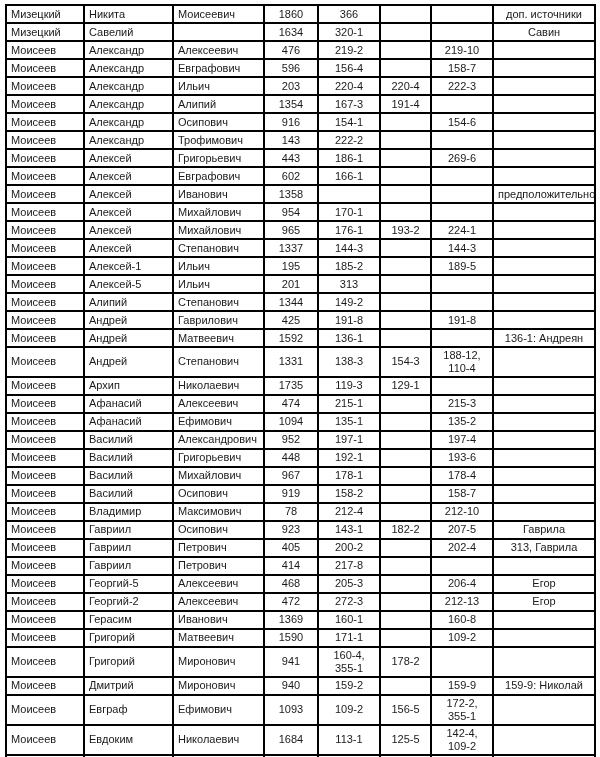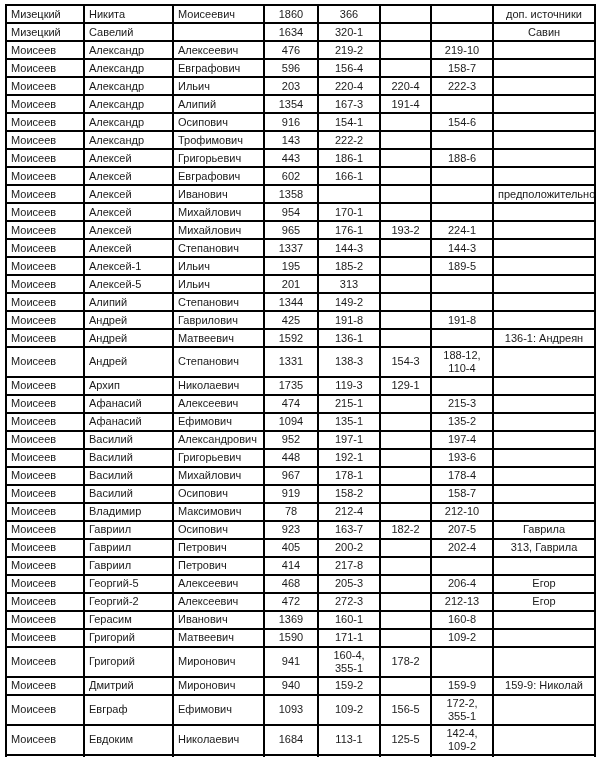--- a/index.html
+++ b/index.html
@@ -142,21 +142,21 @@
           <td class="c6"></td>
           <td class="c7"></td>
         </tr>
         <tr>
           <td class="c0">Моисеев</td>
           <td class="c1">Алексей</td>
           <td class="c2">Григорьевич</td>
           <td class="c3">443</td>
           <td class="c4">186-1</td>
           <td class="c5"></td>
-          <td class="c6">188-6</td>
+          <td class="c6">269-6</td>
           <td class="c7"></td>
         </tr>
         <tr>
           <td class="c0">Моисеев</td>
           <td class="c1">Алексей</td>
           <td class="c2">Евграфович</td>
           <td class="c3">602</td>
           <td class="c4">166-1</td>
           <td class="c5"></td>
           <td class="c6"></td>
@@ -341,21 +341,21 @@
           <td class="c4">212-4</td>
           <td class="c5"></td>
           <td class="c6">212-10</td>
           <td class="c7"></td>
         </tr>
         <tr>
           <td class="c0">Моисеев</td>
           <td class="c1">Гавриил</td>
           <td class="c2">Осипович</td>
           <td class="c3">923</td>
-          <td class="c4">163-7</td>
+          <td class="c4">143-1</td>
           <td class="c5">182-2</td>
           <td class="c6">207-5</td>
           <td class="c7">Гаврила</td>
         </tr>
         <tr>
           <td class="c0">Моисеев</td>
           <td class="c1">Гавриил</td>
           <td class="c2">Петрович</td>
           <td class="c3">405</td>
           <td class="c4">200-2</td>

